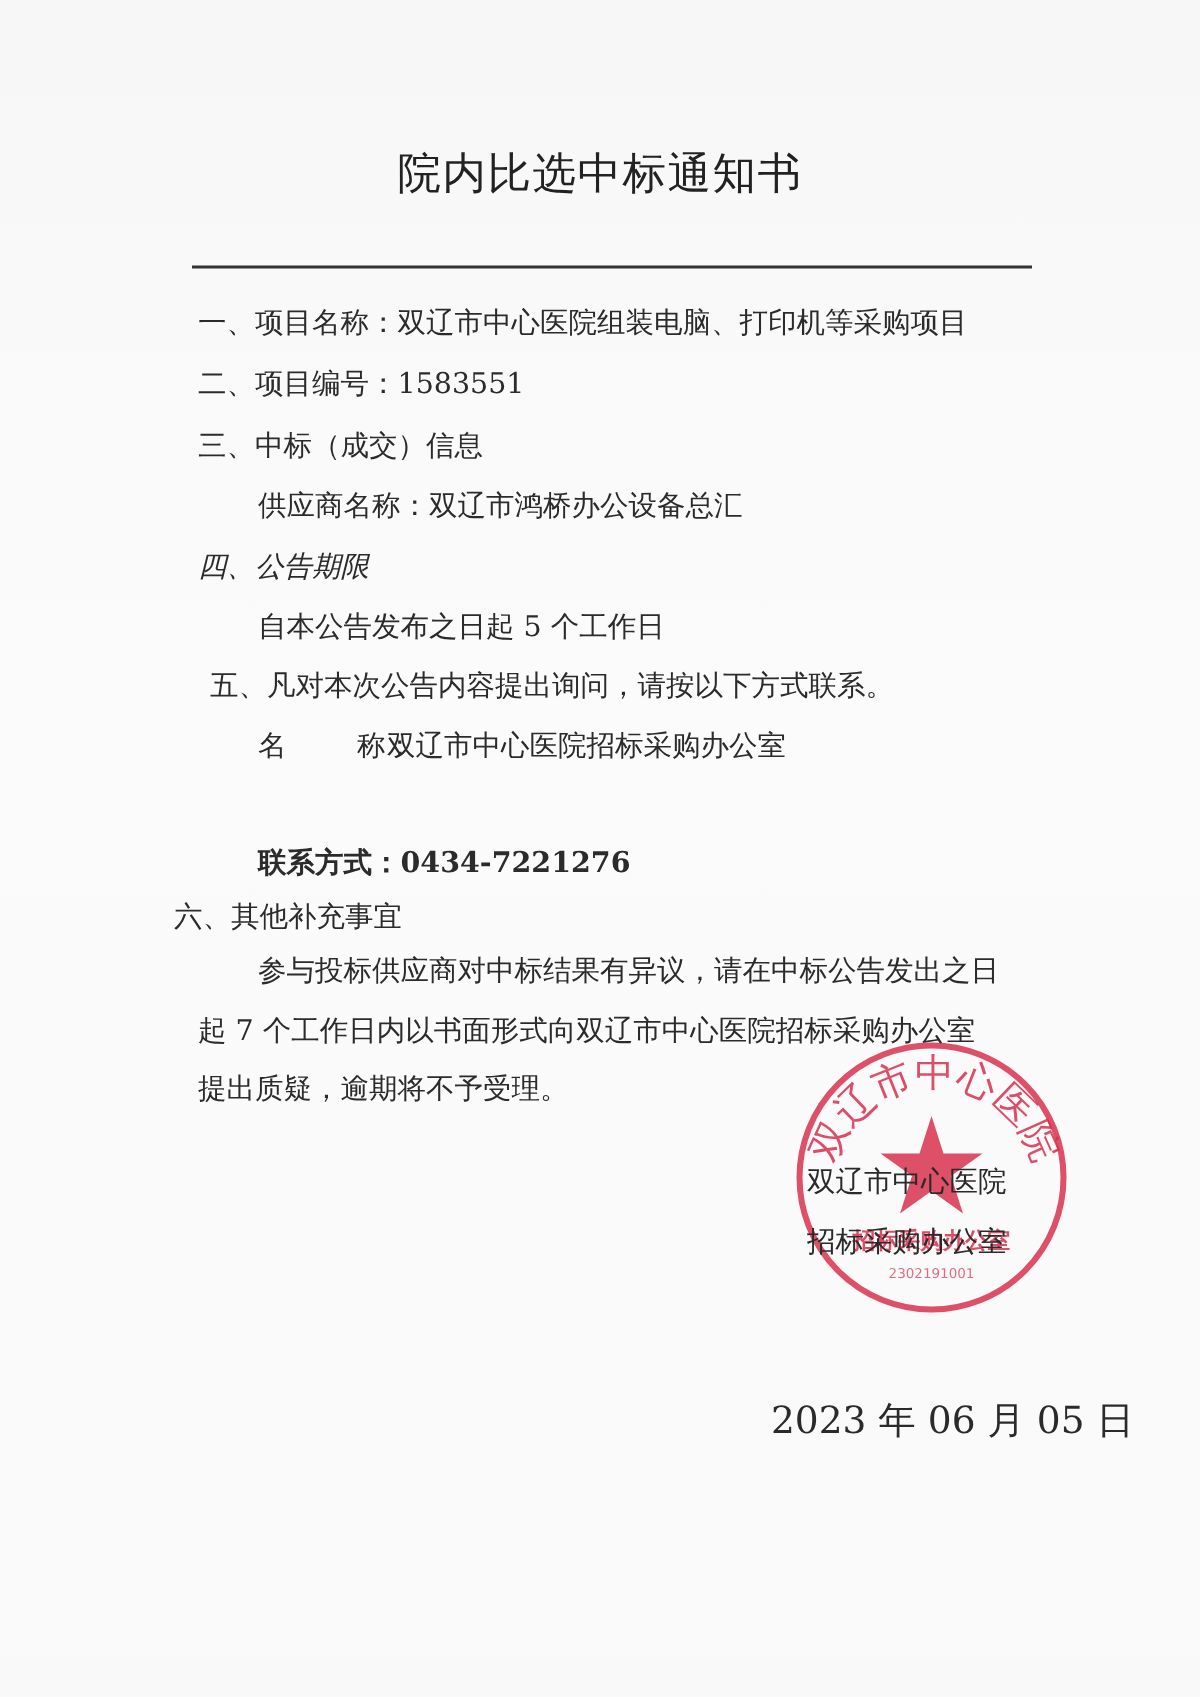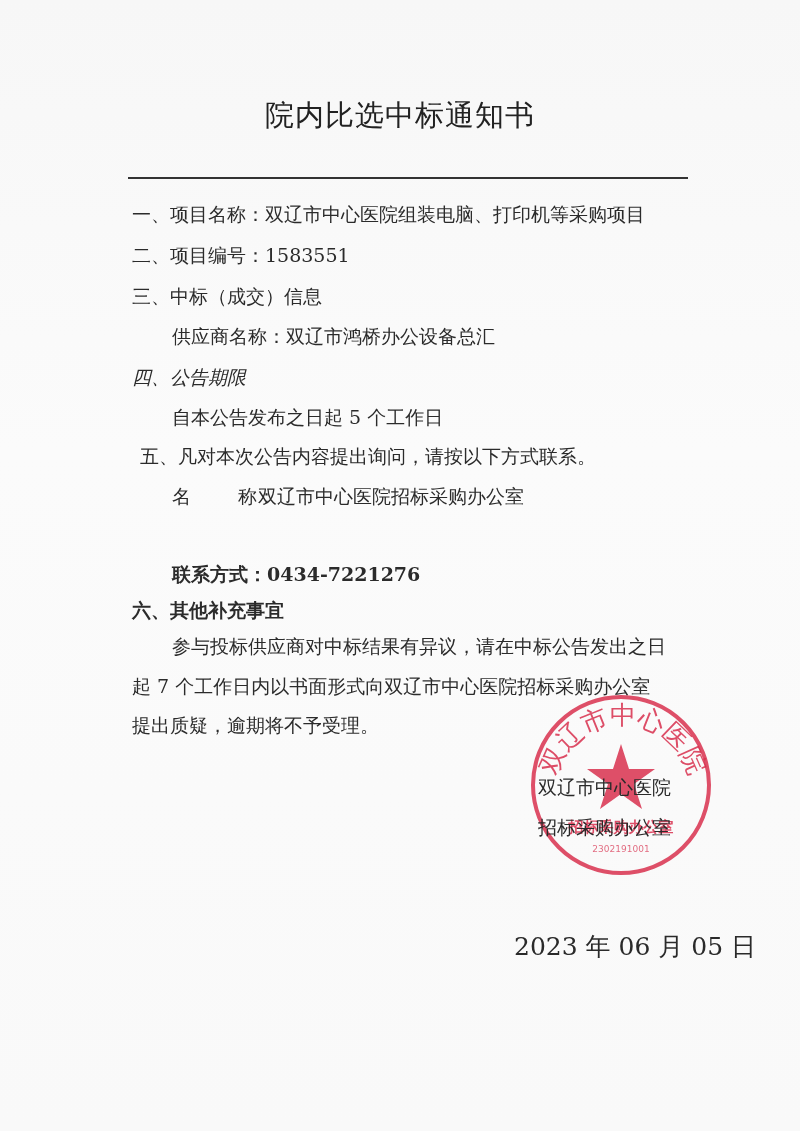--- a/index.html
+++ b/index.html
@@ -18,21 +18,21 @@
   .l1 { left:132px; top:202px; }
   .l2 { left:132px; top:243px; }
   .l3 { left:132px; top:284px; }
   .l4 { left:172px; top:324px; }
   .l5 { left:132px; top:365px;font-style:italic; }
   .l6 { left:172px; top:405px; }
   .l7 { left:140px; top:444px; }
   .l8 { left:172px; top:484px; }
   .l9 { left:172px; top:523px; }
   .l10 { left:172px; top:562px;font-weight:bold; }
-  .l11 { left:132px; top:598px;font-weight:bold; }
+  .l11 { left:116px; top:598px; }
   .l12 { left:172px; top:634px; }
   .l13 { left:132px; top:674px; }
   .l14 { left:132px; top:713px; }
   .lbl-spaced { display:inline-block; width:86px; }
   .lbl-spaced span:first-child { display:inline-block; width:66px; }
   .sig1 { position:absolute; left:538px; top:775px; font-size:19px; white-space:nowrap; }
   .sig2 { position:absolute; left:538px; top:815px; font-size:19px; white-space:nowrap; }
   .date { position:absolute; left:514px; top:890px; font-size:25px; white-space:nowrap;margin-top:40px; }
   .seal { position:absolute; left:528px; top:692px; width:186px; height:186px; }
 </style>

